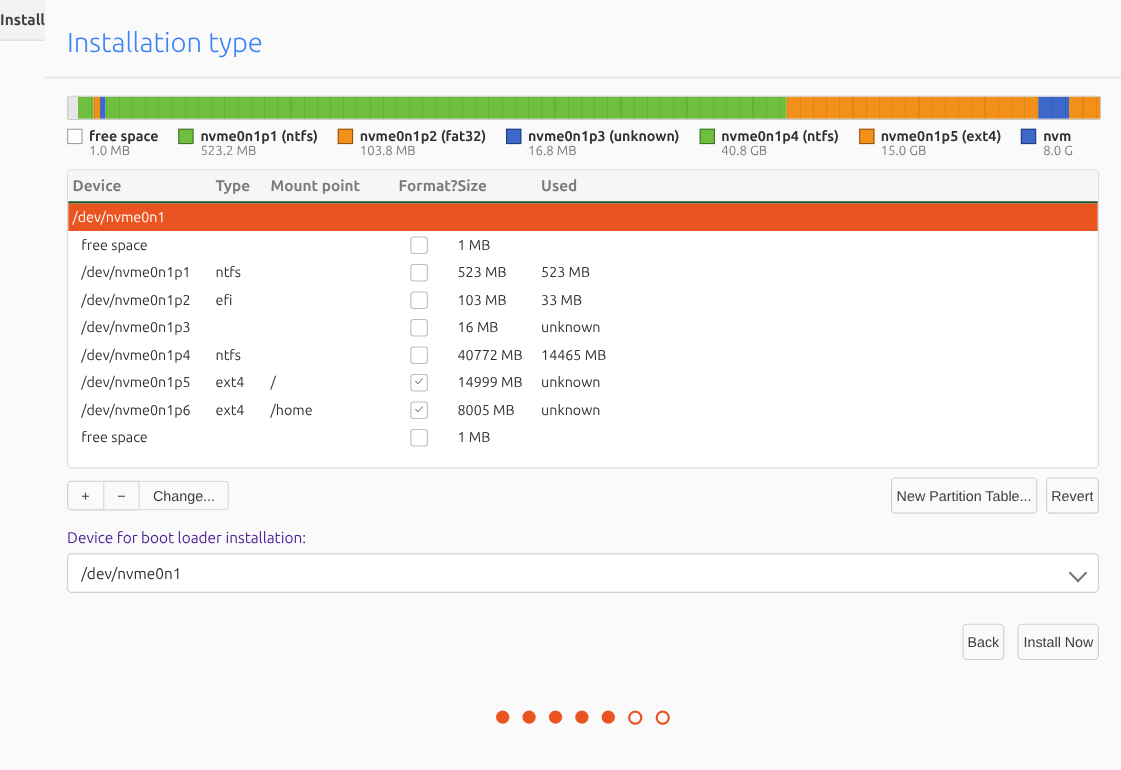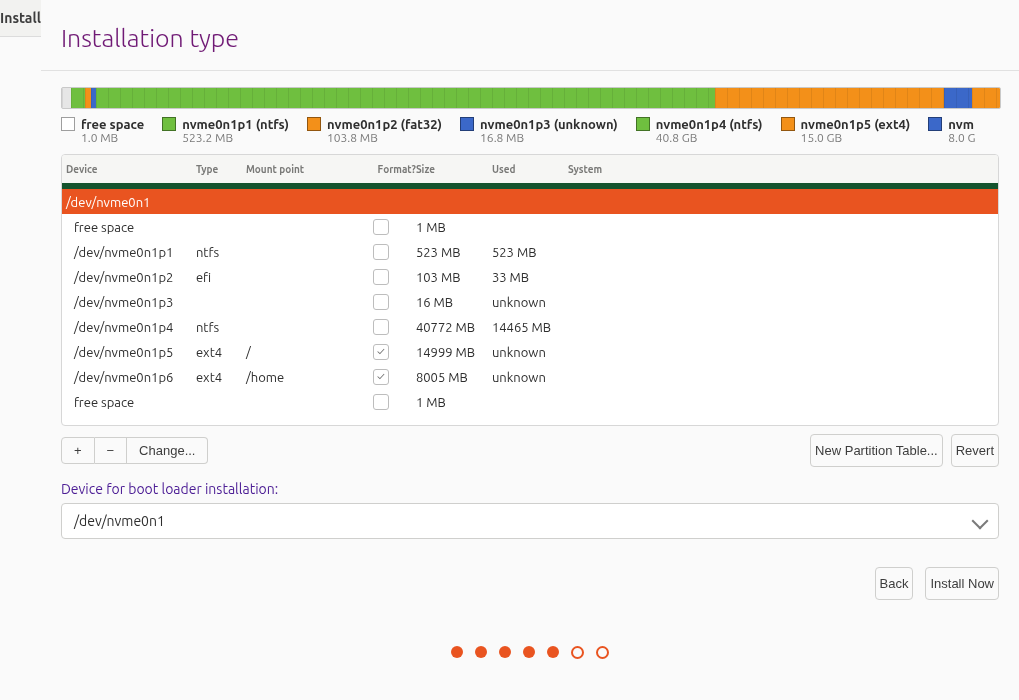--- a/index.html
+++ b/index.html
@@ -32,21 +32,21 @@
 }
 .content {
   flex: 1;
   padding: 18px 20px 0 20px;
   display: flex;
   flex-direction: column;
 }
 .page-title {
   font-size: 25px;
   font-weight: 300;
-  color: #701a75;
+  color: #3b82f6;
   margin: 6px 0 18px 0;
 }
 .divider {
   height: 1px;
   background: #e1e1e1;
   margin: 0 -20px;
 }
 
 
 .partbar {
@@ -120,24 +120,24 @@
 }
 .thead, .trow {
   display: grid;
   grid-template-columns: 130px 50px 100px 70px 76px 76px 1fr;
   align-items: center;
   padding: 3px 4px;
   font-size: 13px;
 }
 .thead {
   background: #f6f6f4;
-  border-bottom: 6px solid #14532d;
+  border-bottom: 2px solid #14532d;
   color: #7a7a78;
   font-weight: 600;
-  font-size: 10px;
+  font-size: 14px;
   height: 22px;
 }
 .trow {
   height: 19px;
   color: #2e2e2e;
 }
 .trow.selected {
   background: #e95420;
   color: #fff;
 }
@@ -303,21 +303,20 @@
       </div>
 
     <div class="table-wrap">
       <div class="thead">
         <div>Device</div>
         <div>Type</div>
         <div>Mount point</div>
         <div style="text-align:right">Format?</div>
         <div>Size</div>
         <div>Used</div>
-        <div>System</div>
       </div>
       <div id="tbody">
           <div class="trow selected">
             <div style="">/dev/nvme0n1</div>
             <div></div>
             <div></div>
             <div class="fmtcell"></div>
             <div></div>
             <div></div>
             <div></div>

